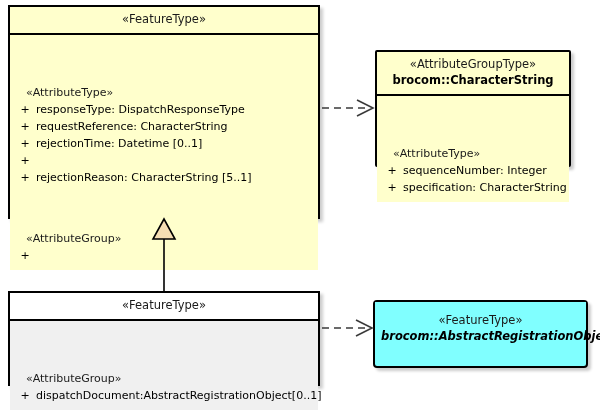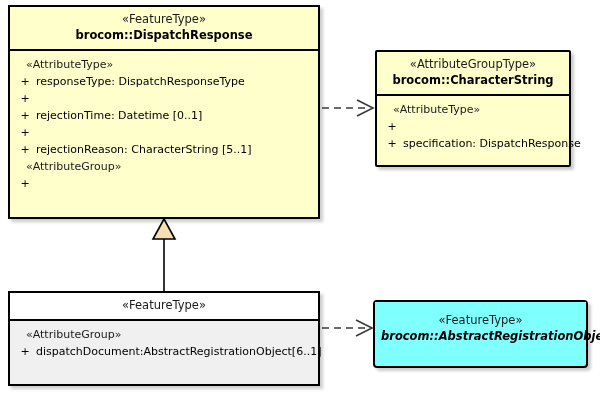--- a/index.html
+++ b/index.html
@@ -56,20 +56,21 @@
     box-sizing: border-box;
     padding: 5px 4px 6px 4px;
   }
 
   .grp-label {
     font-size: 11px;
     color: #1a1a1a;
     line-height: 17px;
     padding-left: 12px;
     white-space: nowrap;
+    margin-top: 44px;
   }
   .attr-row {
     display: flex;
     align-items: baseline;
     line-height: 17px;
     font-size: 11px;
     color: #000000;
     white-space: nowrap;
   }
   .attr-vis {
@@ -121,31 +122,31 @@
   }
 </style>
 </head>
 <body>
 
 <div id="diagram">
 
   <div class="uml-class" id="class-dispatch-response">
     <div class="cls-head">
       <div class="stereotype">«FeatureType»</div>
-      <div class="cls-name">brocom::DispatchResponse</div>
     </div>
     <div class="cls-body">
       <div class="grp-label">«AttributeType»</div>
 
       <div class="attr-row">
         <span class="attr-vis">+</span>
         <span class="attr-text">responseType: DispatchResponseType</span>
       </div>
       <div class="attr-row">
         <span class="attr-vis">+</span>
+        <span class="attr-text">requestReference: CharacterString</span>
       </div>
       <div class="attr-row">
         <span class="attr-vis">+</span>
         <span class="attr-text">rejectionTime: Datetime [0..1]</span>
       </div>
       <div class="attr-row">
         <span class="attr-vis">+</span>
       </div>
       <div class="attr-row">
         <span class="attr-vis">+</span>
@@ -162,37 +163,38 @@
 
   <div class="uml-class" id="class-criterion-error">
     <div class="cls-head">
       <div class="stereotype">«AttributeGroupType»</div>
       <div class="cls-name">brocom::CharacterString</div>
     </div>
     <div class="cls-body">
       <div class="grp-label">«AttributeType»</div>
       <div class="attr-row">
         <span class="attr-vis">+</span>
-      </div>
-      <div class="attr-row">
-        <span class="attr-vis">+</span>
-        <span class="attr-text">specification: DispatchResponse</span>
+        <span class="attr-text">sequenceNumber: Integer</span>
+      </div>
+      <div class="attr-row">
+        <span class="attr-vis">+</span>
+        <span class="attr-text">specification: CharacterString</span>
       </div>
     </div>
   </div>
 
   <div class="uml-class" id="class-dispatch-data-response">
     <div class="cls-head">
       <div class="stereotype">«FeatureType»</div>
     </div>
     <div class="cls-body">
       <div class="grp-label">«AttributeGroup»</div>
       <div class="attr-row">
         <span class="attr-vis">+</span>
-        <span class="attr-text">dispatchDocument:AbstractRegistrationObject[6..1]</span>
+        <span class="attr-text">dispatchDocument:AbstractRegistrationObject[0..1]</span>
       </div>
     </div>
   </div>
 
   <div class="uml-class" id="class-abstract-registration-object">
     <div class="cls-head no-rule">
       <div class="stereotype">«FeatureType»</div>
       <div class="cls-name abstract">brocom::AbstractRegistrationObject</div>
     </div>
   </div>

